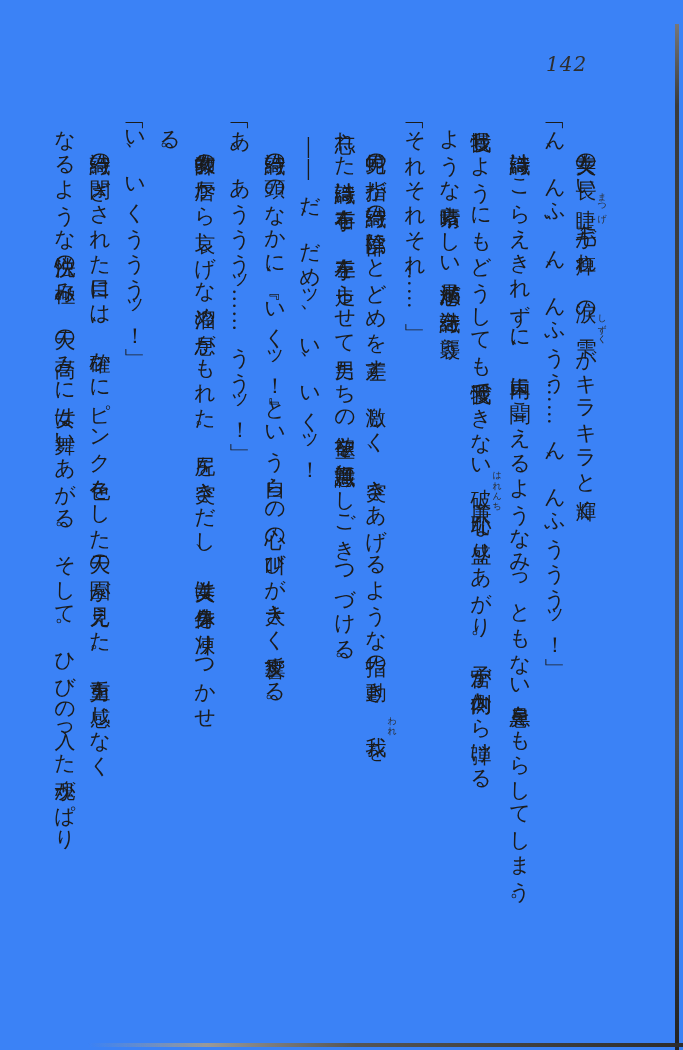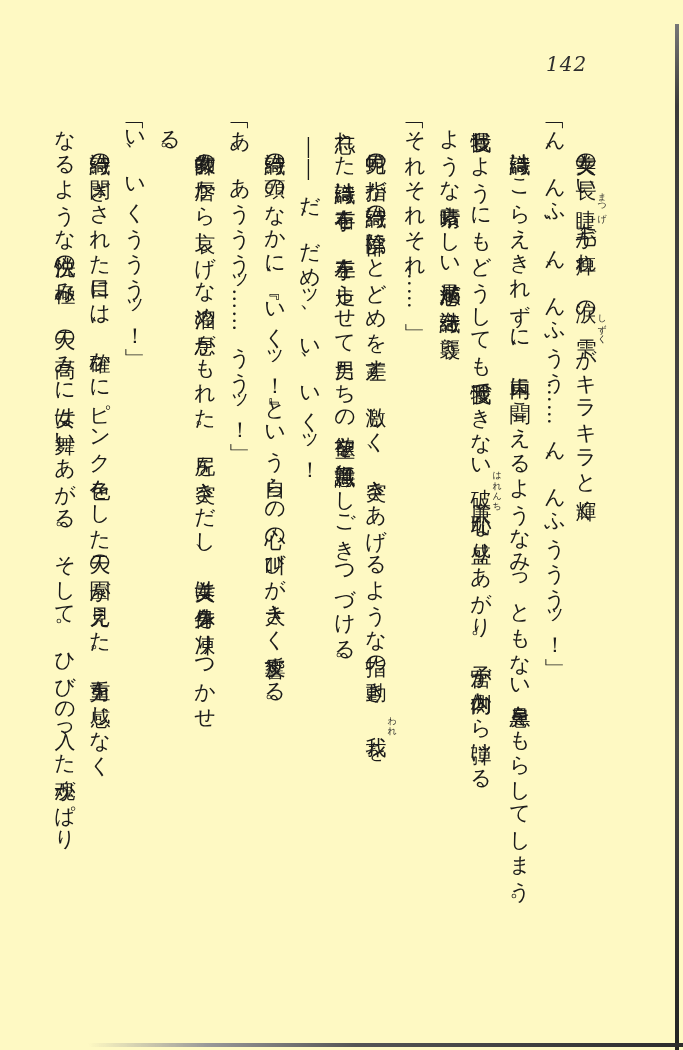--- a/index.html
+++ b/index.html
@@ -1,19 +1,19 @@
 <!DOCTYPE html>
 <html><head>
 <meta charset="utf-8">
 <style>
   html,body { margin:0; padding:0; background:#e8e8e8; }
   .page {
     position:relative;
     width:683px; height:1050px;
-    background:#fef9c3;
+    background:#3b82f6;
     overflow:hidden;
     font-family:"DejaVu Serif","Liberation Serif",serif;
   }
   .page-number {
     position:absolute;
     left:546px; top:52px;
     font-size:20px;
     font-style:italic;
     color:#2e2e2e;
     letter-spacing:1px;

